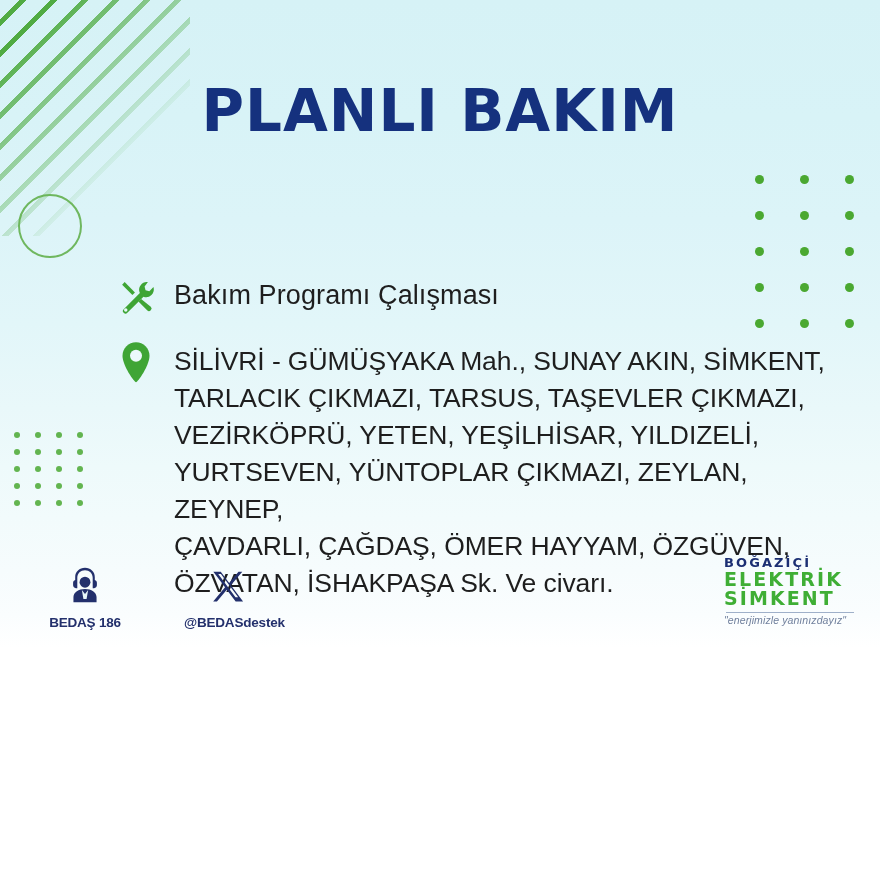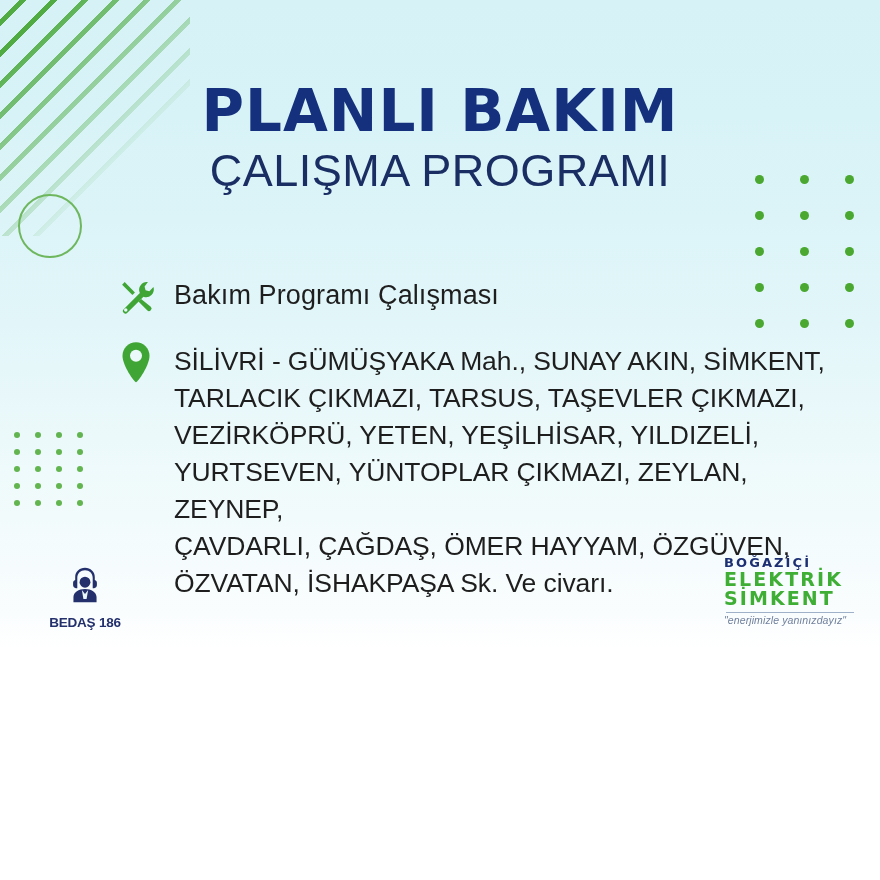--- a/index.html
+++ b/index.html
@@ -258,21 +258,20 @@
       <span></span>
       <span></span>
     <span></span>
       <span></span>
       <span></span>
       <span></span>
   </div>
 
   <div class="header">
     <div class="title-main">PLANLI BAKIM</div>
-    <div class="title-sub">ÇALIŞMA PROGRAMI</div>
   </div>
 
   <div class="info">
 
 
 
     <div class="row">
       <span class="ico">
         <svg width="38" height="38" viewBox="0 0 24 24" aria-hidden="true">
           <g fill="#3fa535">
@@ -315,20 +314,28 @@
               <circle cx="12" cy="10.4" r="3.1"></circle>
               <path d="M12 14.3c-3.6 0-6.6 2-6.6 4.6v2.9h13.2v-2.9c0-2.6-3-4.6-6.6-4.6z"></path>
               <path d="M10.2 14.9l1.8 2.3 1.8-2.3-.9 5.1h-1.8l-.9-5.1z" fill="#e8f7fa"></path>
             </g>
           </svg>
         </span>
         <div class="clabel">BEDAŞ 186</div>
       </div>
 
 
+      <div class="contact">
+        <span class="cico">
+          <svg width="38" height="38" viewBox="0 0 24 24" aria-hidden="true">
+            <path fill="#23306c" d="M2.1 2.3h4.7l5.3 7.1 5.9-7.1h2.4l-7.2 8.6 7.7 10.3h-4.7l-5.6-7.5-6.2 7.5H2l7.5-9.1L2.1 2.3zm3.1 1.5 10.9 14.6h1.7L6.9 3.8H5.2z"></path>
+          </svg>
+        </span>
+        <div class="clabel">@BEDASdestek</div>
+      </div>
 
     </div>
 
     <div class="brand">
       <div class="b1">BOĞAZİÇİ</div>
       <div class="b2">ELEKTRİK</div>
       <div class="b3">SİMKENT</div>
       <div class="rule"></div>
       <div class="slogan">"enerjimizle yanınızdayız"</div>
     </div>

